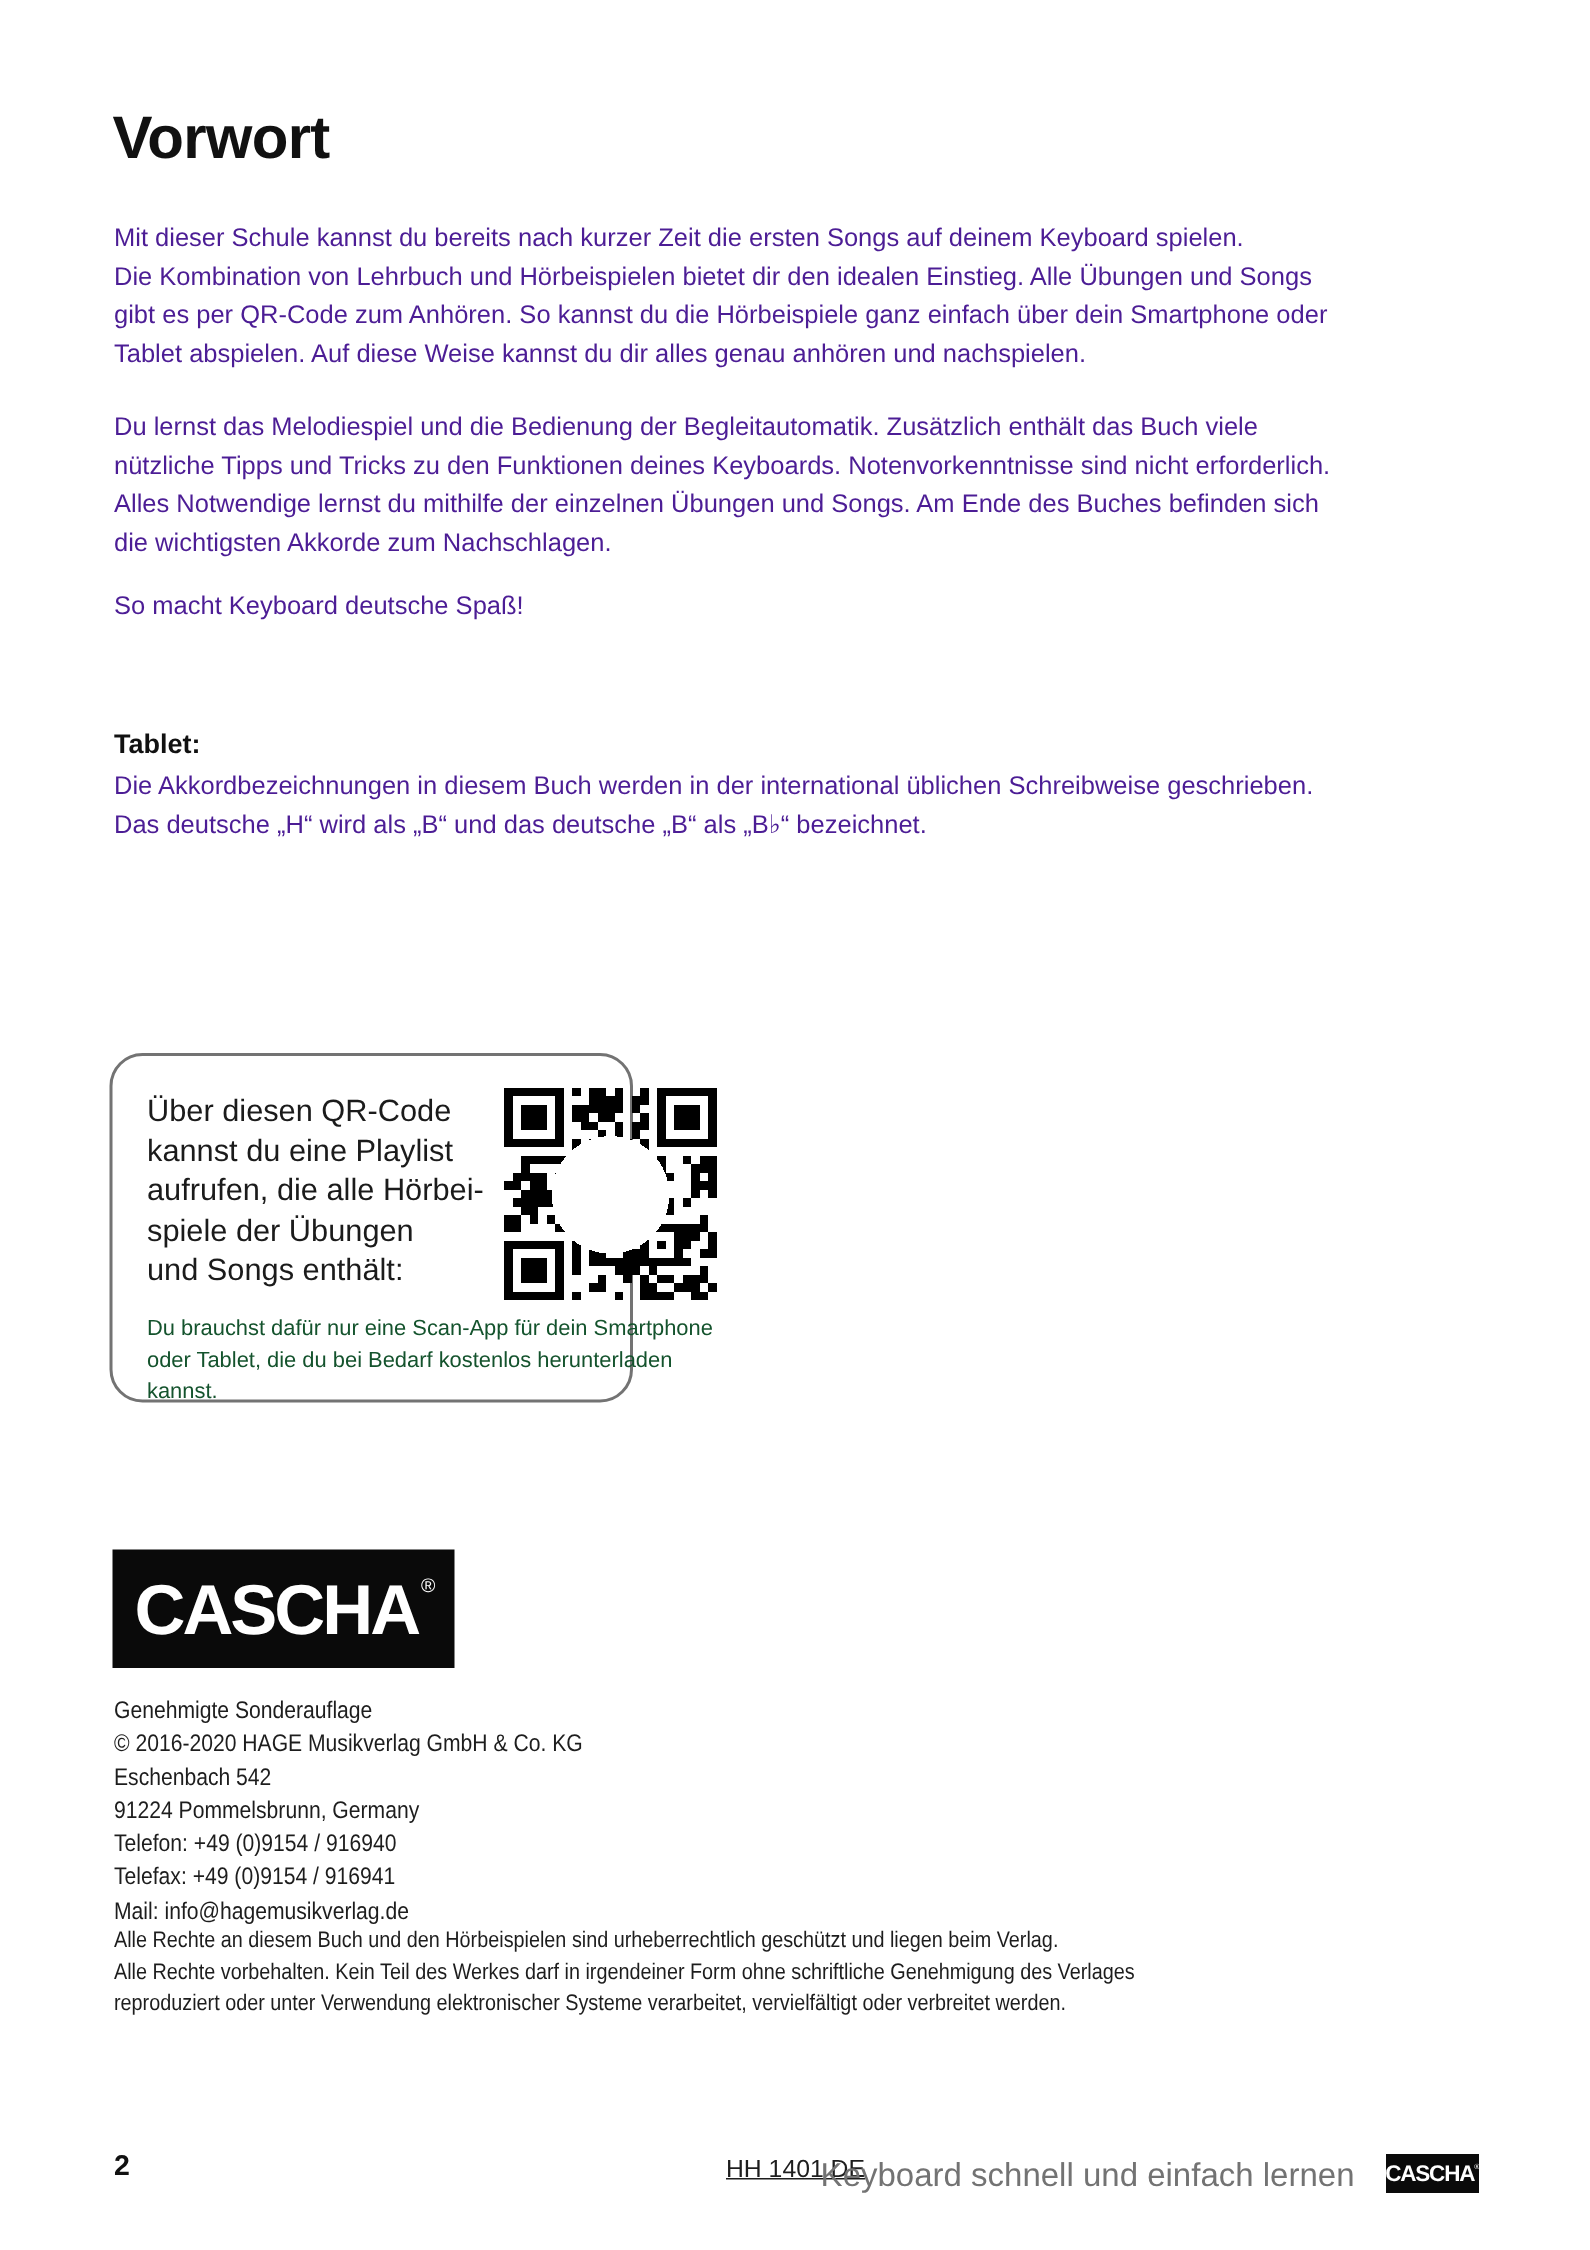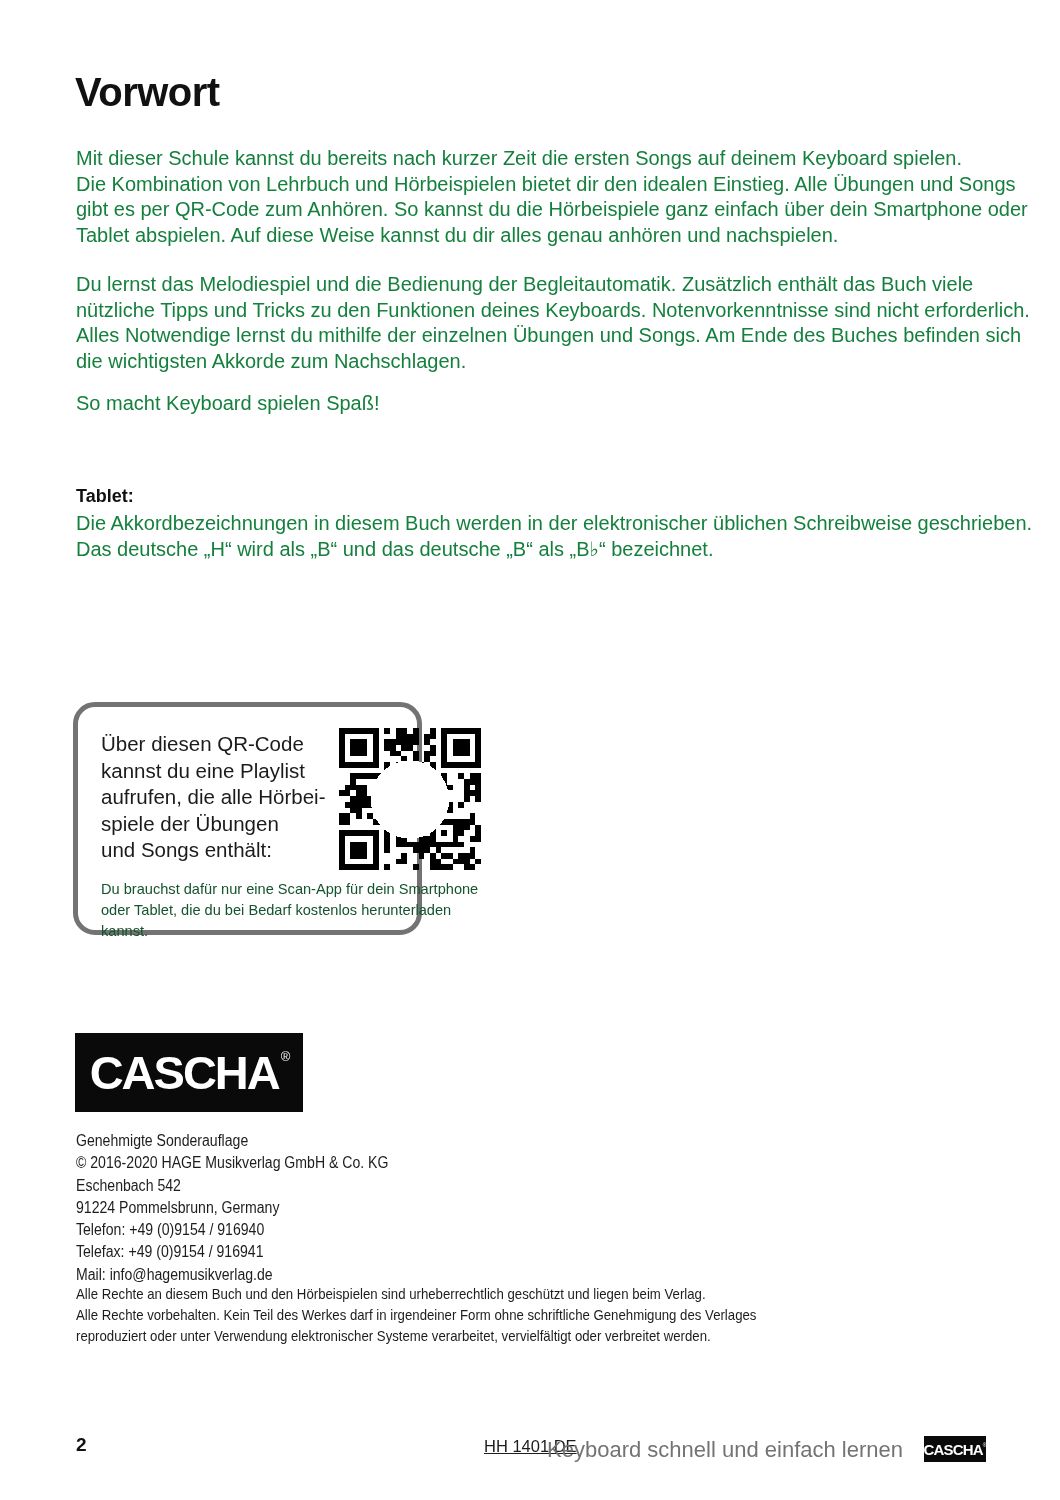--- a/index.html
+++ b/index.html
@@ -17,40 +17,40 @@
 
   .title {
     position: absolute;
     left: 75px; top: 70px;
     font-size: 40px;
     font-weight: 700;
     letter-spacing: -0.5px;
     color: #111;
   }
   .body {
-    font-size: 20px;
+    font-size: 17px;
     line-height: 25.5px;
-    color: #15803d;
+    color: #4c1d95;
     width: 960px;
   }
   .p1 { position: absolute; left: 76px; top: 146px; }
   .p2 { position: absolute; left: 76px; top: 272px; }
   .p3 { position: absolute; left: 76px; top: 391px; }
 
   .note-label {
     position: absolute; left: 76px; top: 486px;
     font-size: 18px; font-weight: 700; color: #111;
   }
   .note-text { position: absolute; left: 76px; top: 511px; }
 
   .qr-box {
     position: absolute;
     left: 73px; top: 702px;
     width: 349px; height: 233px;
-    border: 5px solid #737373;
+    border: 2px solid #737373;
     border-radius: 22px;
     background: #fff;
   }
   .qr-heading {
     position: absolute;
     left: 23px; top: 24px;
     font-size: 20.5px;
     line-height: 26.5px;
     color: #1b1b1b;
   }
@@ -147,24 +147,24 @@
   <h1 class="title">Vorwort</h1>
 
   <p class="body preline p1">Mit dieser Schule kannst du bereits nach kurzer Zeit die ersten Songs auf deinem Keyboard spielen.
 Die Kombination von Lehrbuch und Hörbeispielen bietet dir den idealen Einstieg. Alle Übungen und Songs
 gibt es per QR-Code zum Anhören. So kannst du die Hörbeispiele ganz einfach über dein Smartphone oder
 Tablet abspielen. Auf diese Weise kannst du dir alles genau anhören und nachspielen.</p>
   <p class="body preline p2">Du lernst das Melodiespiel und die Bedienung der Begleitautomatik. Zusätzlich enthält das Buch viele
 nützliche Tipps und Tricks zu den Funktionen deines Keyboards. Notenvorkenntnisse sind nicht erforderlich.
 Alles Notwendige lernst du mithilfe der einzelnen Übungen und Songs. Am Ende des Buches befinden sich
 die wichtigsten Akkorde zum Nachschlagen.</p>
-  <p class="body preline p3">So macht Keyboard spielen Spaß!</p>
+  <p class="body preline p3">So macht Keyboard deutsche Spaß!</p>
 
   <p class="note-label">Tablet:</p>
-  <p class="body preline note-text">Die Akkordbezeichnungen in diesem Buch werden in der elektronischer üblichen Schreibweise geschrieben.
+  <p class="body preline note-text">Die Akkordbezeichnungen in diesem Buch werden in der international üblichen Schreibweise geschrieben.
 Das deutsche „H“ wird als „B“ und das deutsche „B“ als „B♭“ bezeichnet.</p>
 
   <div class="qr-box">
     <p class="qr-heading preline">Über diesen QR-Code
 kannst du eine Playlist
 aufrufen, die alle Hörbei-
 spiele der Übungen
 und Songs enthält:</p>
     <svg id="qr-svg" class="qr-svg" viewBox="0 0 25 25" shape-rendering="crispEdges">
         <g fill="#000">

